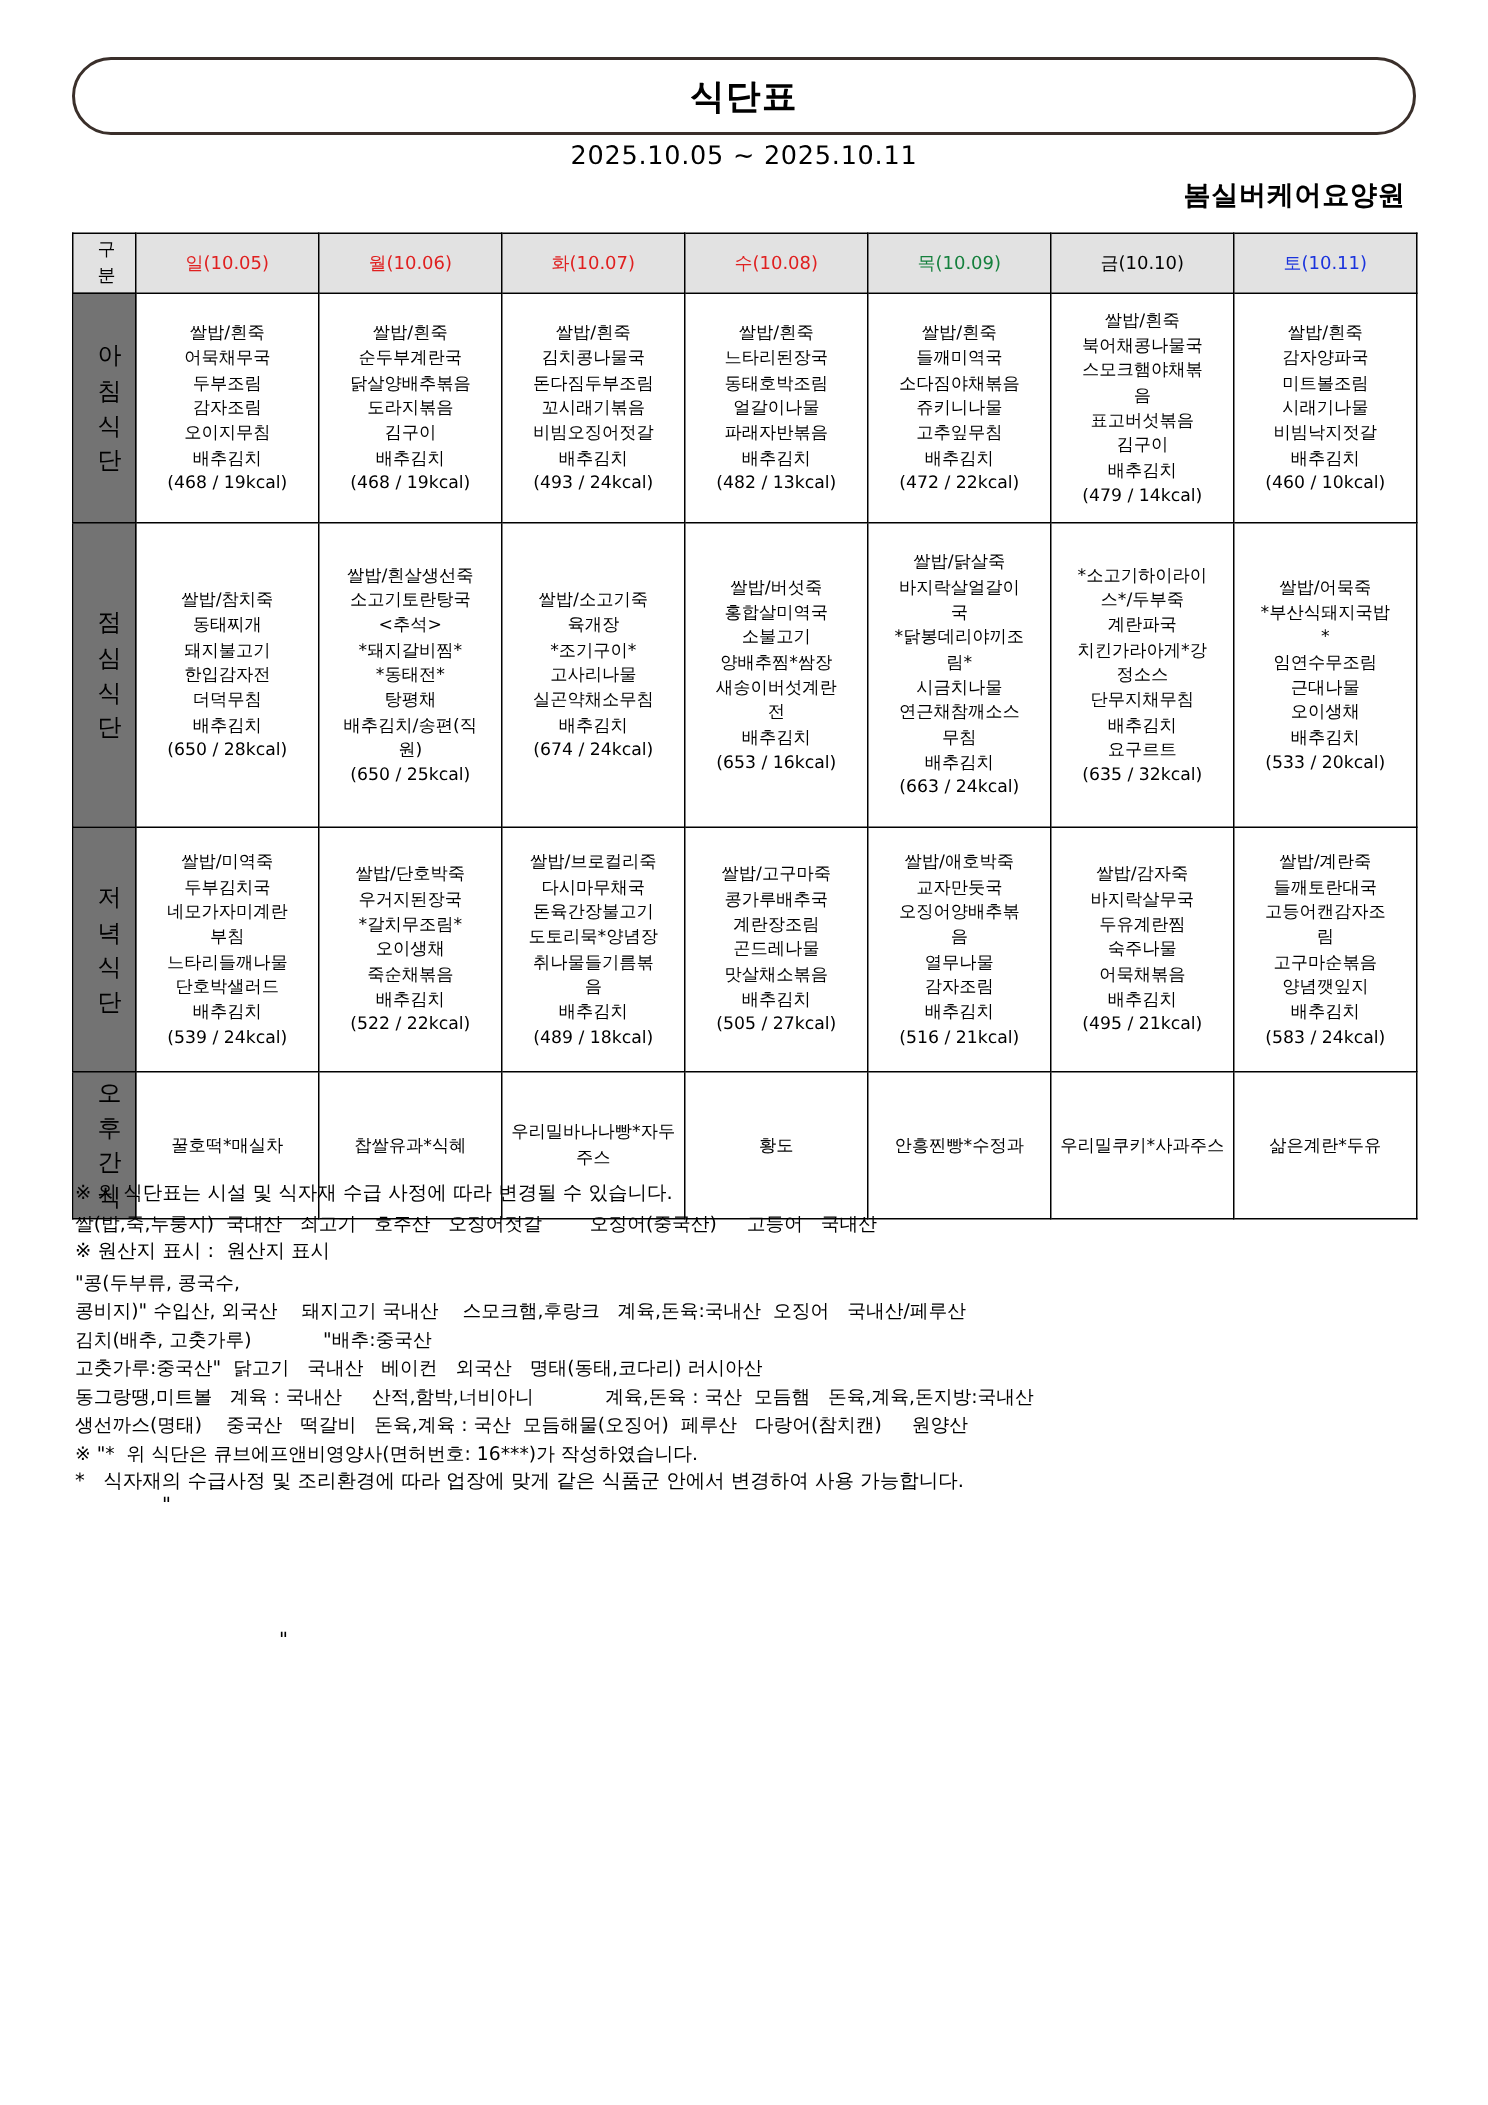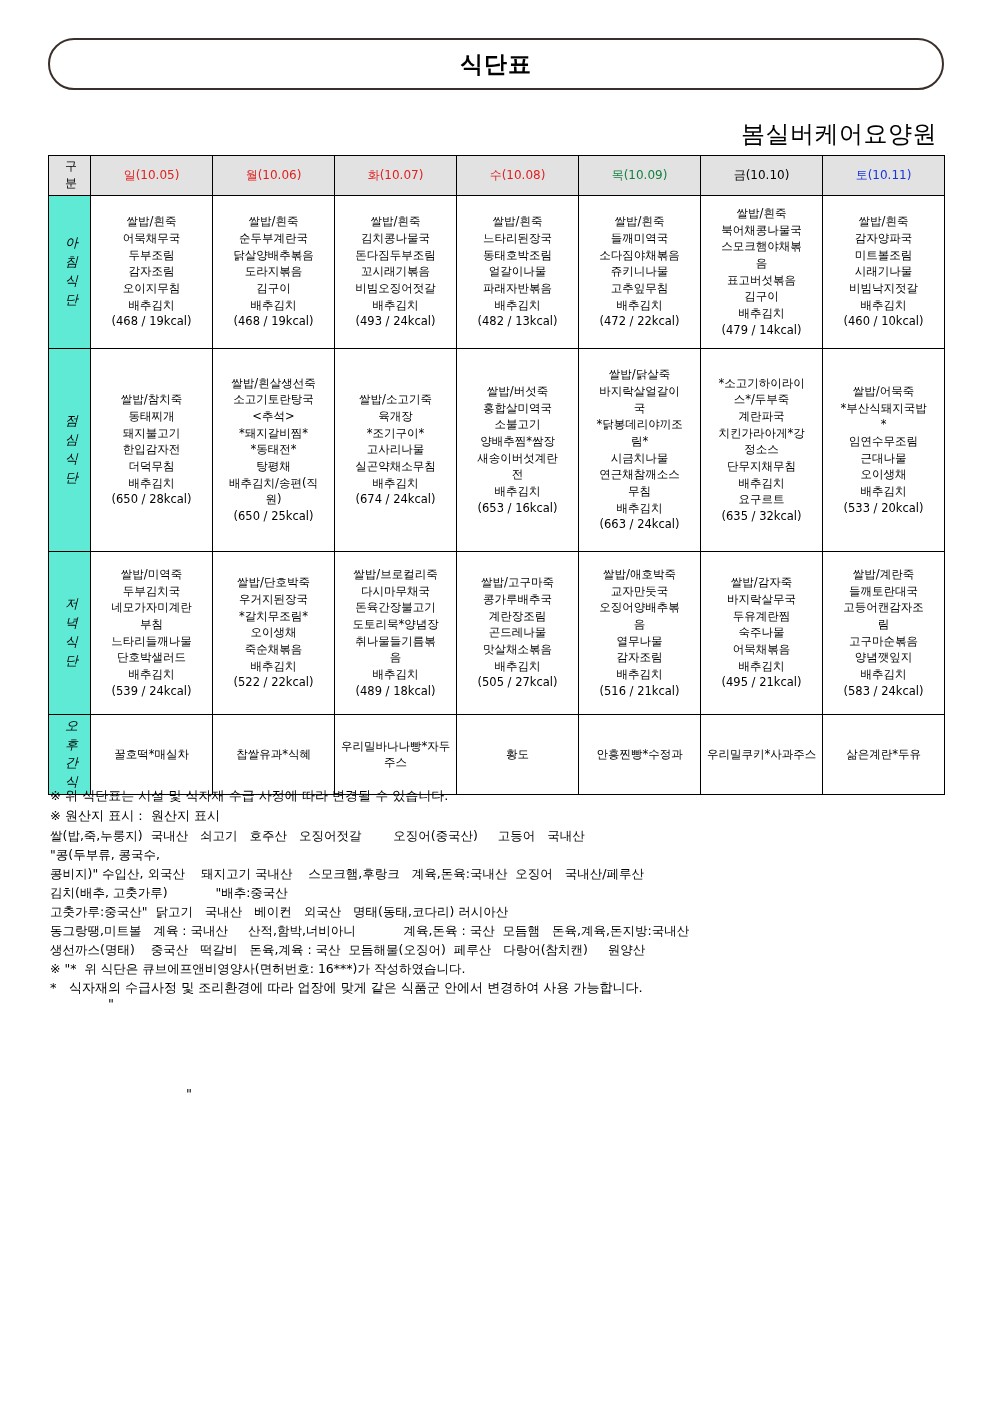--- a/index.html
+++ b/index.html
@@ -52,22 +52,22 @@
     width: 992px;
     text-align: center;
     font-size: 17px;
     letter-spacing: 0.5px;
   }
 
   .facility {
     position: absolute;
     right: 55px;
     top: 118px;
-    font-size: 24px;
-    font-weight: normal;
+    font-size: 18px;
+    font-weight: bold;
     letter-spacing: 0.5px;
   }
 
   
   table.menu-table {
     position: absolute;
     left: 48px;
     top: 155px;
     width: 897px;
     border-collapse: collapse;
@@ -89,25 +89,24 @@
   thead th {
     background: #e2e2e2;
     font-size: 12px;
     font-weight: normal;
     height: 22px;
     padding: 2px 0;
   }
   thead th.hdr-label { font-weight: normal; color: #000; }
 
   td.row-label {
-    background: #5eead4;
-    font-size: 13px;
+    background: #737373;
+    font-size: 16px;
     line-height: 1.35;
     width: 42px;
-    font-style: italic;
   }
   td.meal-cell {
     vertical-align: top;
     padding-top: 6px;
     padding-bottom: 6px;
   }
   tr.row-breakfast td.meal-cell { height: 148px; }
   tr.row-lunch     td.meal-cell { height: 198px; }
   tr.row-dinner    td.meal-cell { height: 158px; margin-top: 36px; }
   tr.row-snack     td            { height: 40px; }
@@ -141,20 +140,21 @@
 </style>
 </head>
 <body>
 
 <div class="page">
 
   <div class="title-banner">
     <span class="title-text">식단표</span>
   </div>
 
+  <div class="date-range">2025.10.05 ~ 2025.10.11</div>
 
   <div class="facility">봄실버케어요양원</div>
 
   <table class="menu-table">
     <colgroup>
       <col class="col-label">
       <col class="col-day">
         <col class="col-day">
         <col class="col-day">
         <col class="col-day">
@@ -407,22 +407,22 @@
           </td>
         <td class="meal-cell">
             <span class="menu-line">삶은계란*두유</span>
           </td>
       </tr>
     </tbody>
   </table>
 
   <div class="notes">
     <span class="note-line">※ 위 식단표는 시설 및 식자재 수급 사정에 따라 변경될 수 있습니다.</span>
+    <span class="note-line note-small">쌀(밥,죽,누룽지)  국내산   쇠고기   호주산   오징어젓갈        오징어(중국산)     고등어   국내산</span>
     <span class="note-line">※ 원산지 표시 :  원산지 표시</span>
-    <span class="note-line note-small">쌀(밥,죽,누룽지)  국내산   쇠고기   호주산   오징어젓갈        오징어(중국산)     고등어   국내산</span>
     <span class="note-line note-small">"콩(두부류, 콩국수,</span>
     <span class="note-line note-small">콩비지)" 수입산, 외국산    돼지고기 국내산    스모크햄,후랑크   계육,돈육:국내산  오징어   국내산/페루산</span>
     <span class="note-line note-small">김치(배추, 고춧가루)            "배추:중국산</span>
     <span class="note-line note-small">고춧가루:중국산"  닭고기   국내산   베이컨   외국산   명태(동태,코다리) 러시아산</span>
     <span class="note-line note-small">동그랑땡,미트볼   계육 : 국내산     산적,함박,너비아니            계육,돈육 : 국산  모듬햄   돈육,계육,돈지방:국내산</span>
     <span class="note-line note-small">생선까스(명태)    중국산   떡갈비   돈육,계육 : 국산  모듬해물(오징어)  페루산   다랑어(참치캔)     원양산</span>
     <span class="note-line note-small">※ "*  위 식단은 큐브에프앤비영양사(면허번호: 16***)가 작성하였습니다.</span>
     <span class="note-line">*   식자재의 수급사정 및 조리환경에 따라 업장에 맞게 같은 식품군 안에서 변경하여 사용 가능합니다.</span>
   </div>
 

